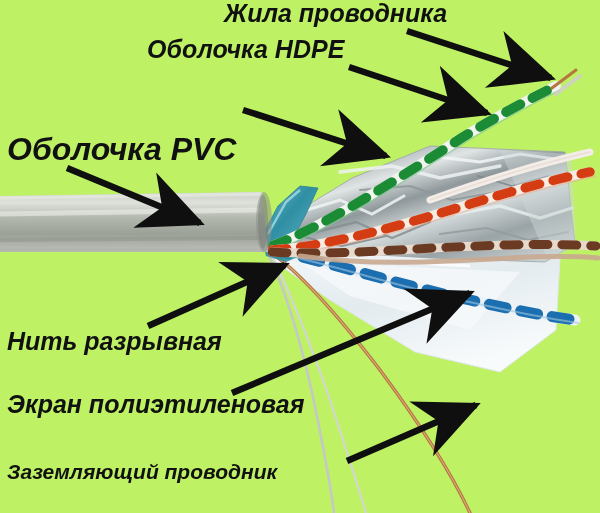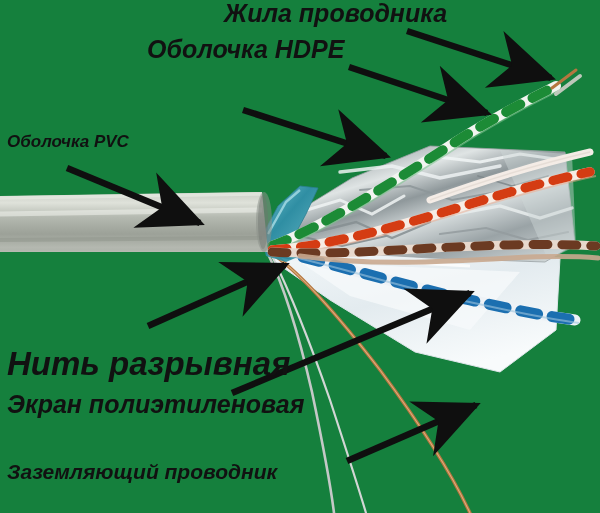--- a/index.html
+++ b/index.html
@@ -8,21 +8,21 @@
     padding: 0;
     background: #ffffff;
   }
   body {
     font-family: "Liberation Sans", sans-serif;
   }
   #canvas {
     position: relative;
     width: 600px;
     height: 513px;
-    background: #15803d;
+    background: #bef264;
     overflow: hidden;
   }
   #diagram-svg {
     position: absolute;
     left: 0;
     top: 0;
     width: 600px;
     height: 513px;
   }
   .label {
@@ -31,22 +31,22 @@
     font-weight: bold;
     font-style: italic;
     color: #111111;
     white-space: nowrap;
     line-height: 1;
     letter-spacing: 0px;
   }
   #lbl-conductor   { left: 224px; top: 1px;   font-size: 25px; }
   #lbl-insulation  { left: 147px; top: 37px;  font-size: 25px; }
   #lbl-foil        { left: 37px;  top: 81px;  font-size: 25px; }
-  #lbl-pvc         { left: 7px;   top: 133px; font-size: 17px; }
-  #lbl-ripcord     { left: 7px;   top: 347px; font-size: 33px; }
+  #lbl-pvc         { left: 7px;   top: 133px; font-size: 32px; }
+  #lbl-ripcord     { left: 7px;   top: 329px; font-size: 25px; }
   #lbl-film        { left: 7px;   top: 392px; font-size: 25px; }
   #lbl-ground      { left: 7px;   top: 461px; font-size: 21px; }
 </style>
 </head>
 <body>
 
 <div id="canvas">
 
   <svg id="diagram-svg" viewBox="0 0 600 513">
     <defs>

